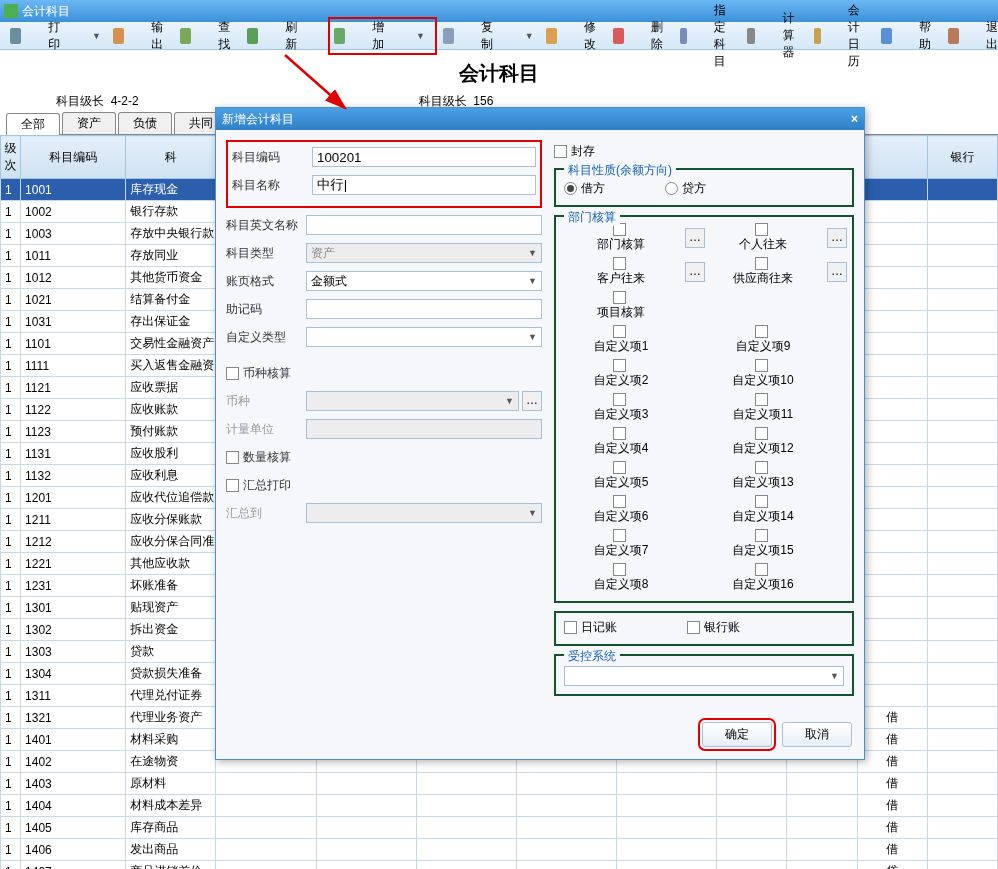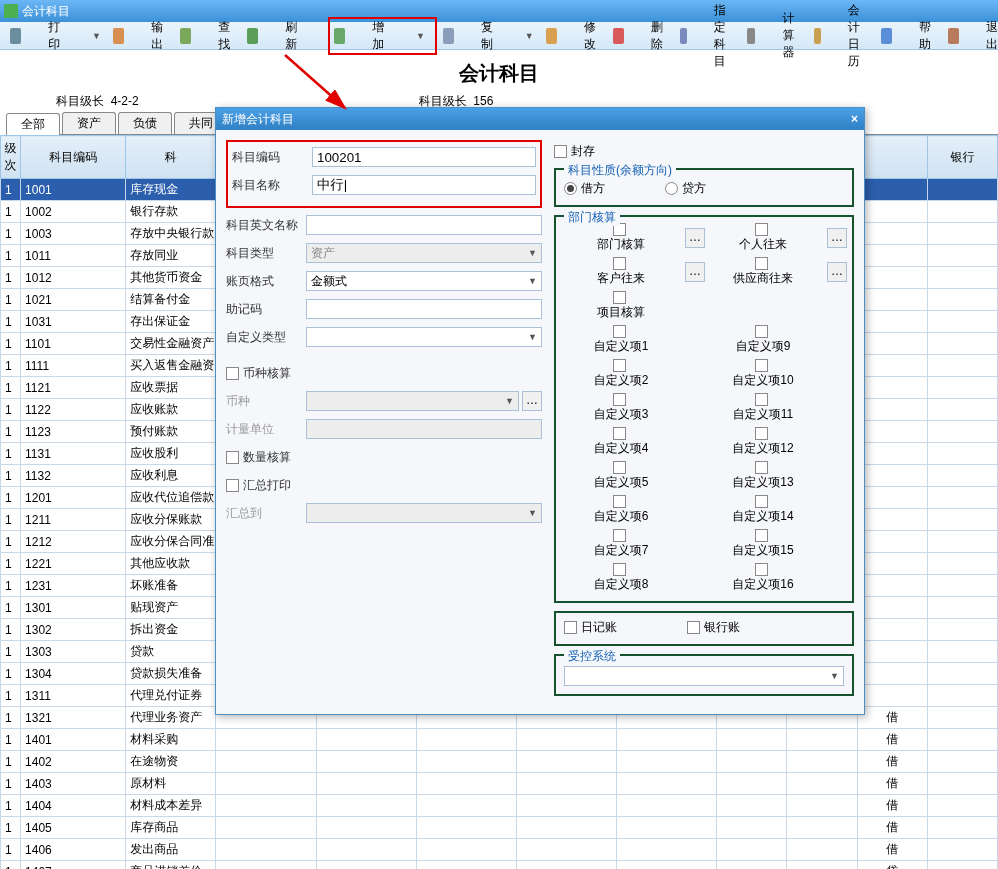--- a/index.html
+++ b/index.html
@@ -857,13 +857,17 @@
       </div>
       <div class="fieldset">
         <div class="fieldset-title">受控系统</div>
         <div class="form-select" style="margin-top:4px">
             <span></span>
             <span class="select-arrow">▼</span>
           </div>
       </div>
     </div>
   </div>
+  <div class="modal-footer">
+    <div class="btn highlight">确定</div>
+    <div class="btn">取消</div>
+  </div>
 </div>
 
 </body></html>

